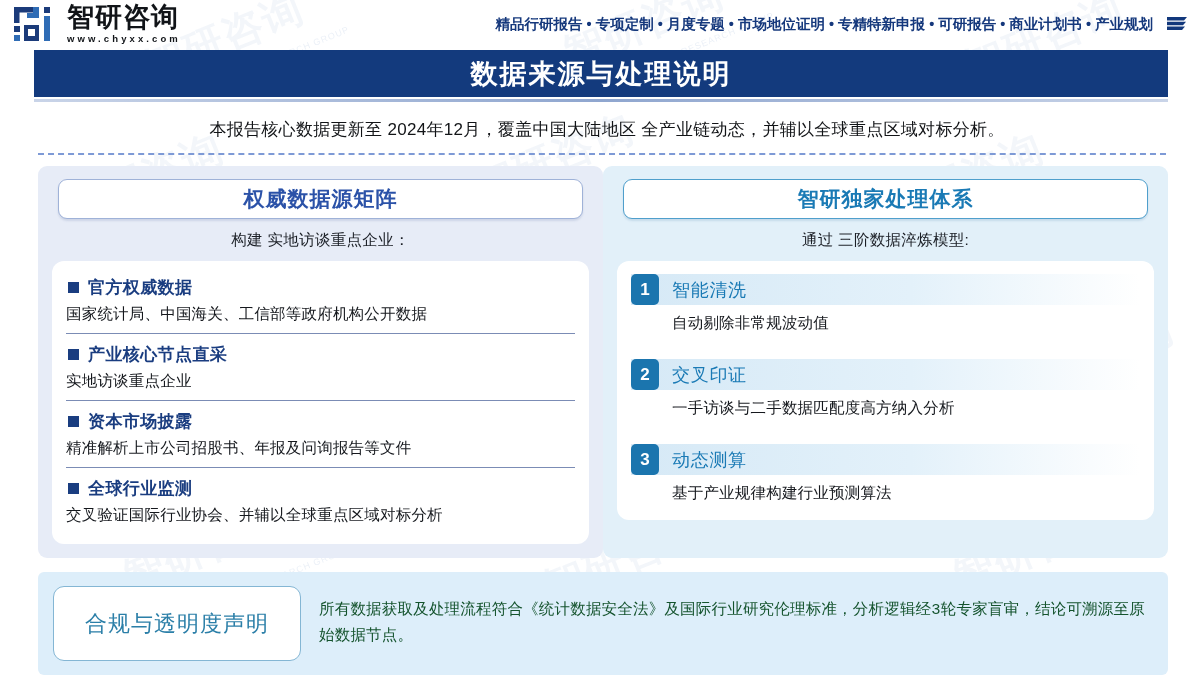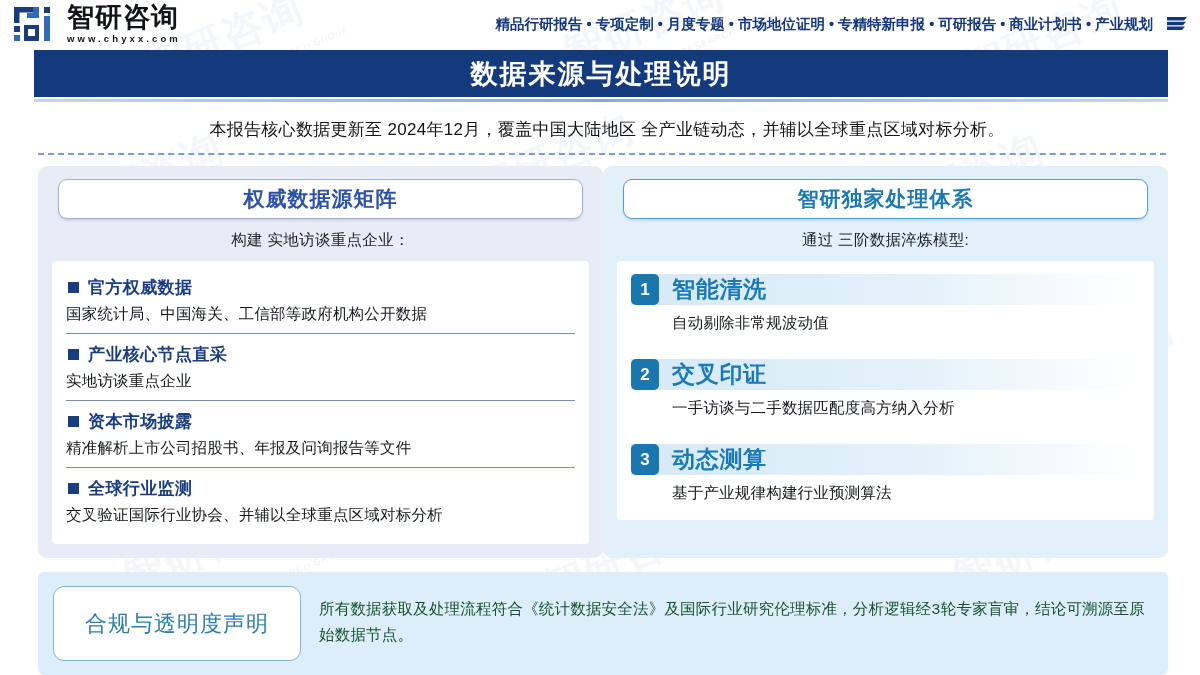--- a/index.html
+++ b/index.html
@@ -165,21 +165,21 @@
   .panel-sub {
     text-align: center;
     font-size: 15.5px;
     color: #1b1f26;
     margin: 11px 0 10px 0;
     letter-spacing: 0.3px;
   }
 
   .panel-body {
     background: #ffffff;
-    border-radius: 4px;
+    border-radius: 12px;
     padding: 6px 14px 10px 14px;
   }
 
   
   .src-item { padding: 9px 0 8px 0; }
   .src-item + .src-item { border-top: 1.4px solid #7b8cb5; }
   .src-title-row { display: flex; align-items: center; gap: 9px; }
   .src-bullet {
     width: 11px; height: 11px;
     background: #1a3d80;
@@ -216,22 +216,22 @@
     border-radius: 5px;
     color: #ffffff;
     font-size: 17px;
     font-weight: 700;
     display: flex;
     align-items: center;
     justify-content: center;
     flex: 0 0 auto;
   }
   .step-title {
-    font-size: 23px;
-    font-weight: 700;
+    font-size: 18px;
+    font-weight: 400;
     color: #1a7ab5;
     letter-spacing: 0.7px;
     text-align: right;
   }
   .step-desc {
     font-size: 15.5px;
     color: #15181d;
     margin: 8px 0 0 41px;
     letter-spacing: 0.2px;
   }

